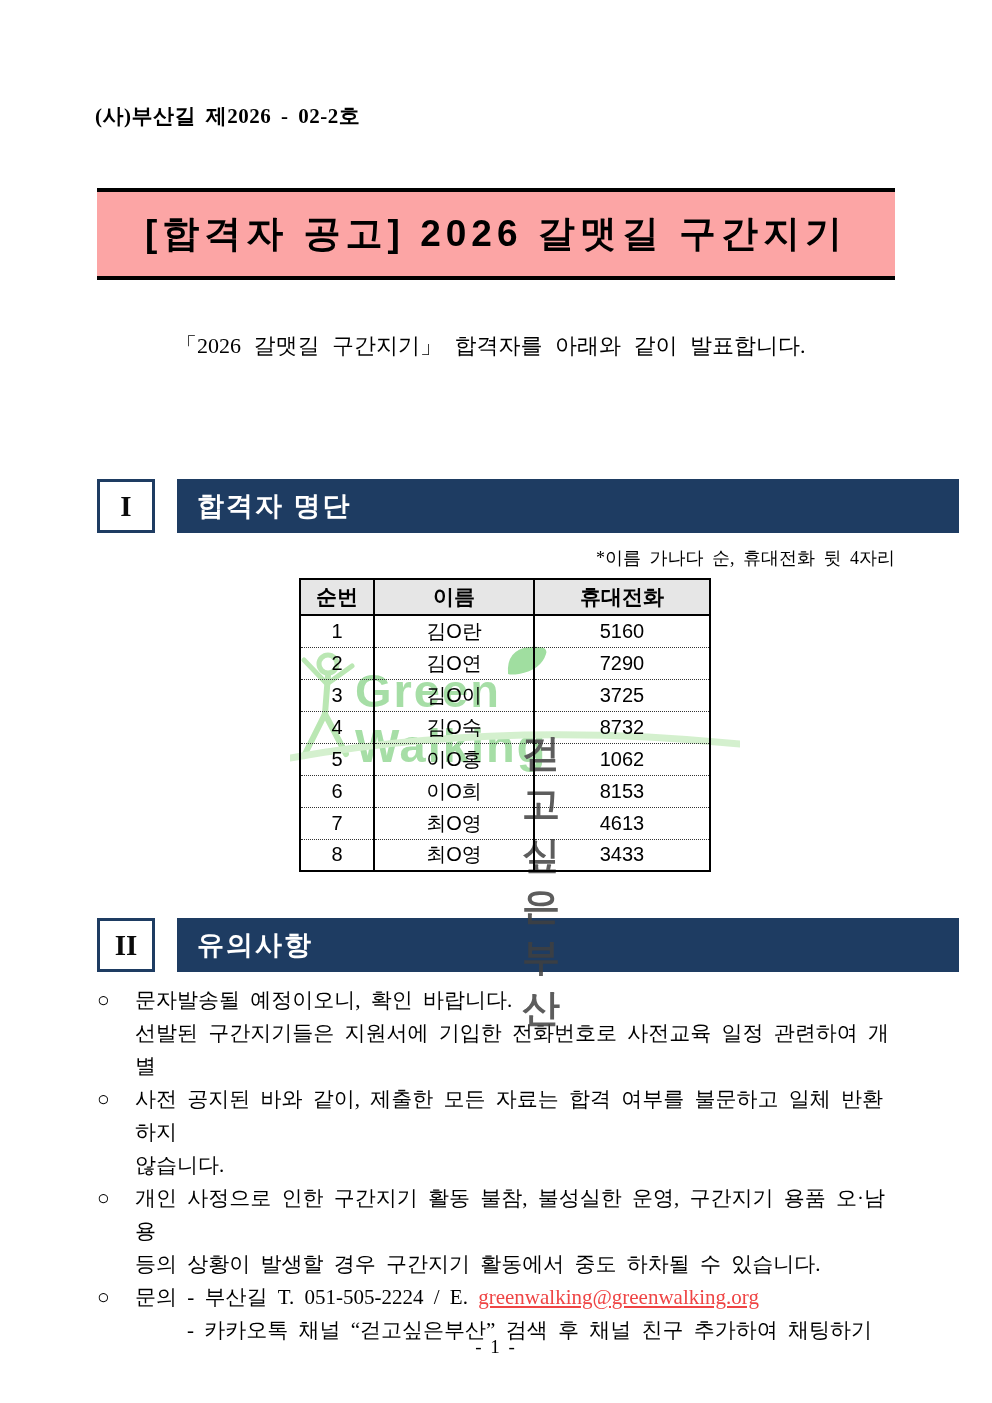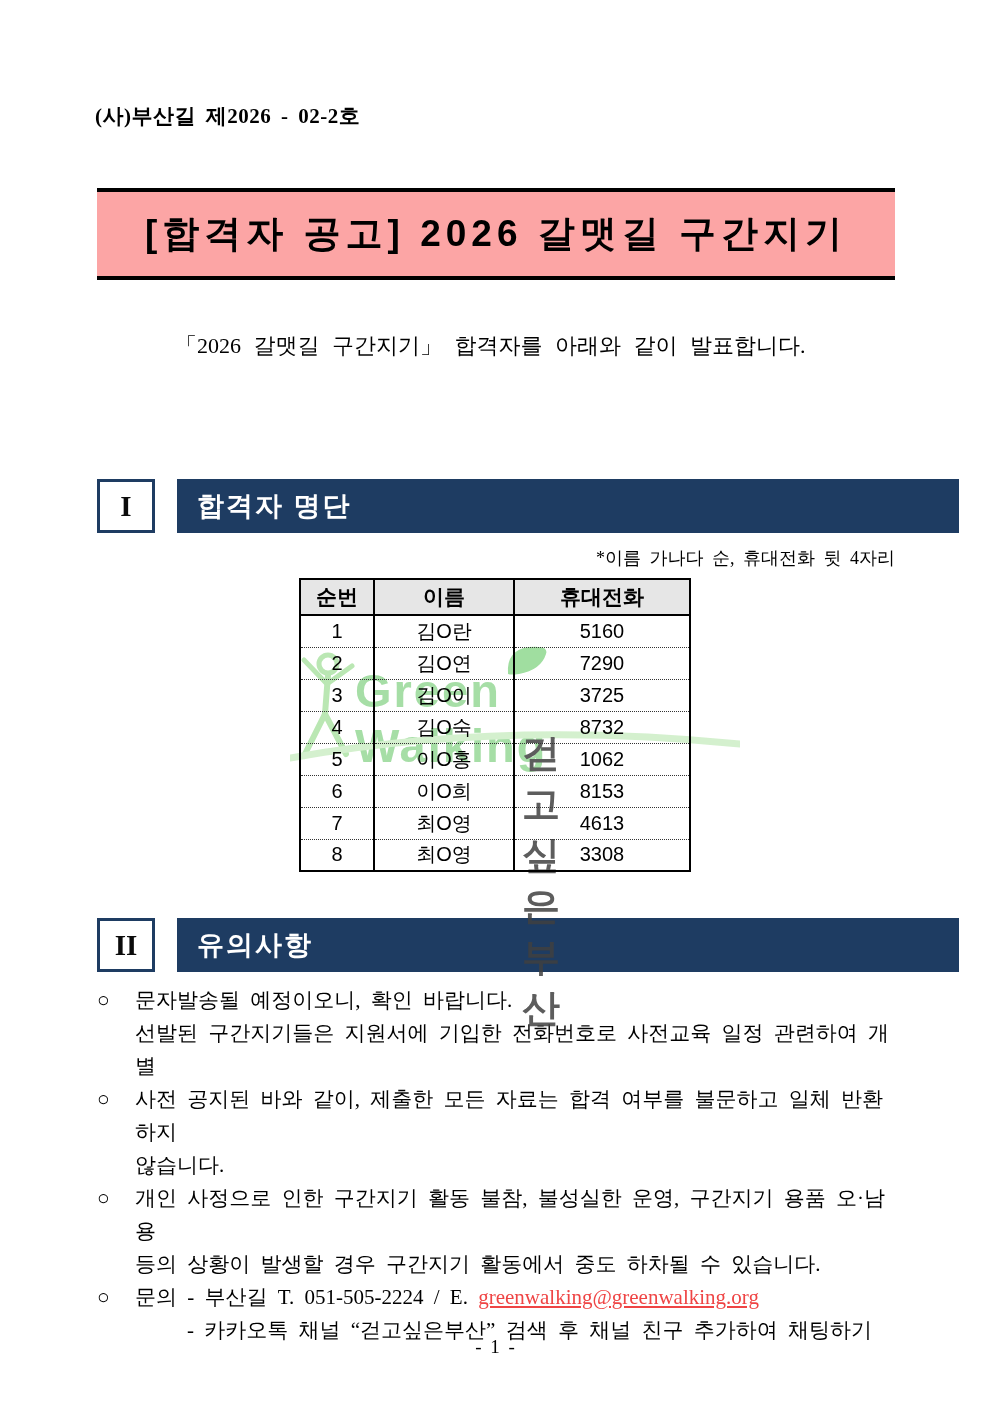--- a/index.html
+++ b/index.html
@@ -78,21 +78,21 @@
     font-family:"Liberation Sans","DejaVu Sans",sans-serif;
     text-align:center; vertical-align:middle;
     border-left:2px solid #000; border-right:2px solid #000;
   }
   table.roster th{
     background:#e6e6e6; font-weight:bold; font-size:21px;
     height:36px; border-bottom:2px solid #000;
   }
   table.roster td{ font-size:20px; height:32px; background:transparent; }
   table.roster tr + tr td{ border-top:1px dotted #333; }
-  .col-no{ width:74px; } .col-name{ width:140px; } .col-phone{ width:176px; }
+  .col-no{ width:74px; } .col-name{ width:160px; } .col-phone{ width:176px; }
   
   .notices{
     position:absolute; left:97px; top:984px; width:800px;
     font-size:21px; line-height:33px; word-spacing:5px;
   }
   .notice-item{ display:flex; align-items:flex-start; }
   .notice-marker{ width:38px; flex:0 0 38px; font-size:21px; }
   .notice-body{ flex:1; }
   .notice-line2-indent{ padding-left:52px; }
   .email-link{ color:#ef4444; text-decoration:underline; cursor:pointer; }
@@ -182,21 +182,21 @@
           <td>8153</td>
         </tr>
         <tr>
           <td>7</td>
           <td>최O영</td>
           <td>4613</td>
         </tr>
         <tr>
           <td>8</td>
           <td>최O영</td>
-          <td>3308</td>
+          <td>3433</td>
         </tr>
       </tbody>
     </table>
   </div>
 
   <div class="section-header sec2">
     <div class="numeral-box">II</div>
     <div class="section-bar">유의사항</div>
   </div>
 

